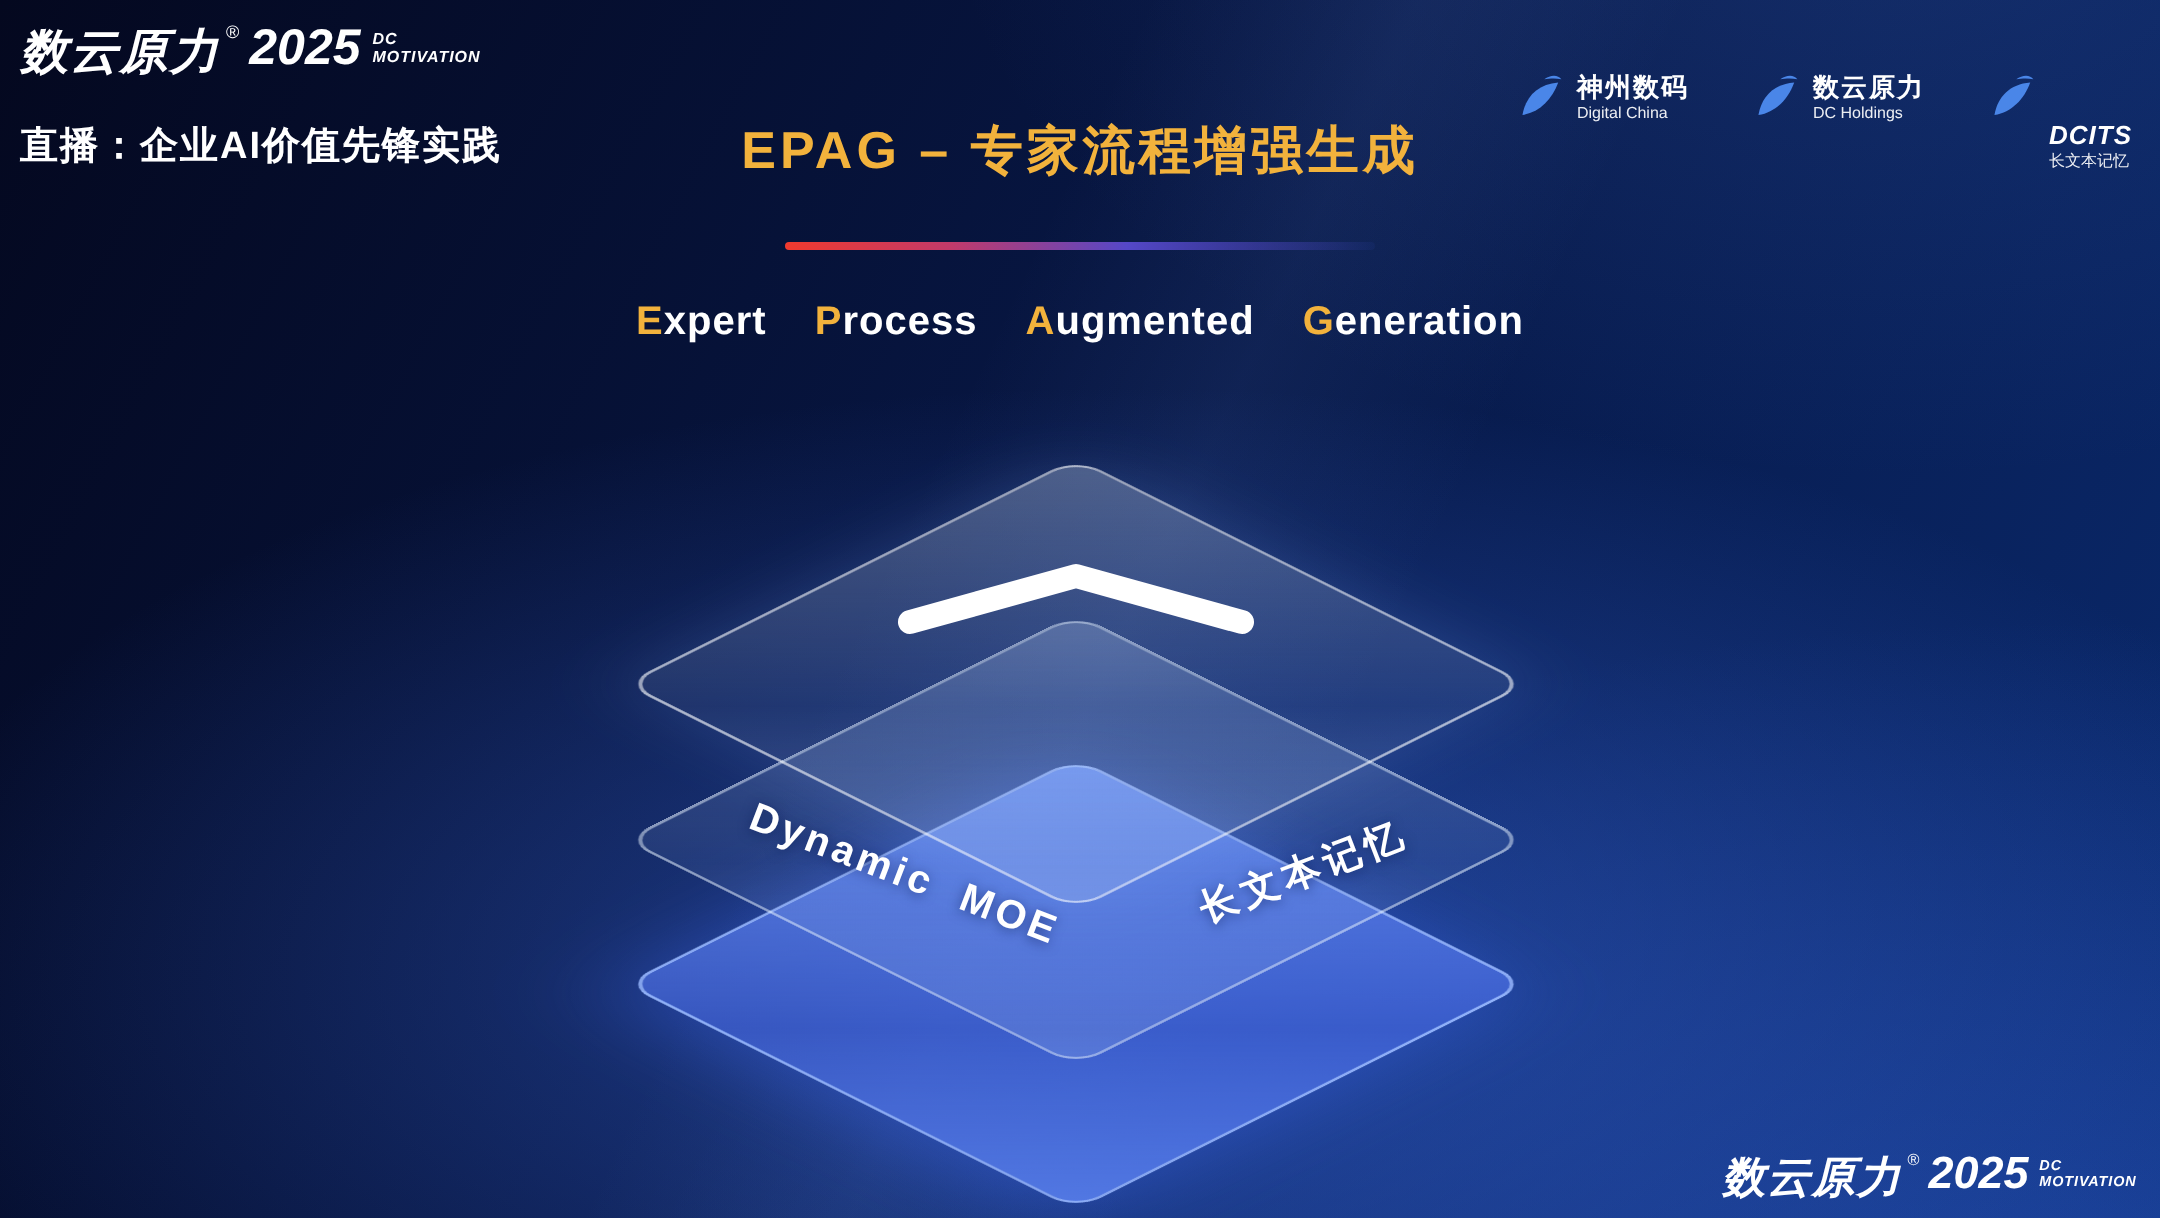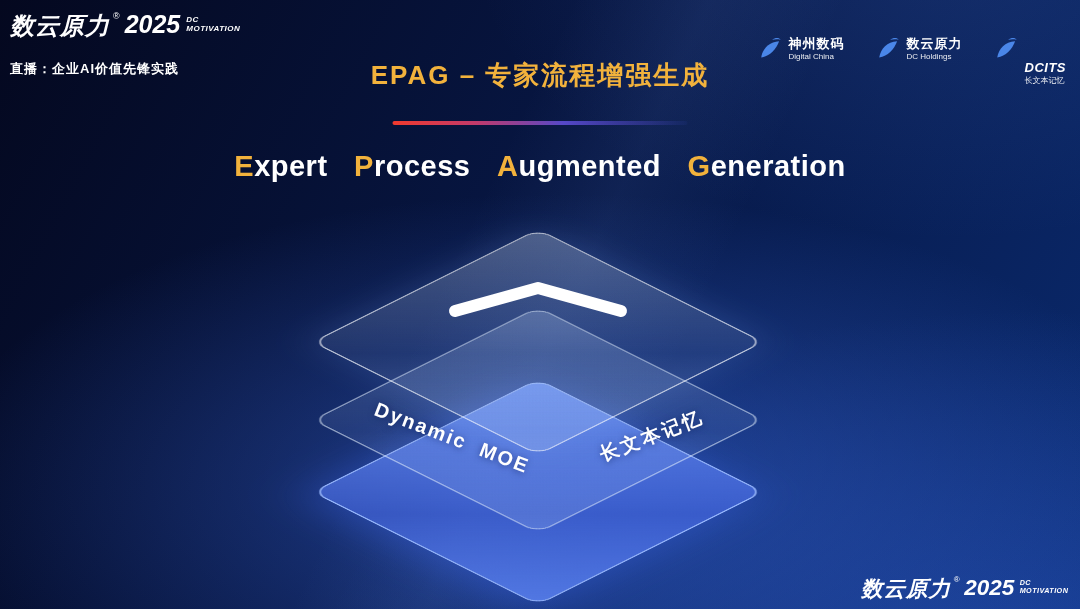--- a/index.html
+++ b/index.html
@@ -20,31 +20,31 @@
   
   .brand { display:flex; align-items:flex-start; gap:3px; }
   .brand--top { position:absolute; left:10px; top:10px; }
   .brand--bottom { position:absolute; right:12px; bottom:6px; transform:scale(0.9); transform-origin:bottom right; }
   .brand-name { font-size:24px; font-weight:800; letter-spacing:1px; font-style:italic; }
   .brand-reg { font-size:9px; margin-top:1px; }
   .brand-year { font-size:25px; font-weight:800; font-style:italic; margin-left:2px; }
   .brand-sub { display:flex; flex-direction:column; font-size:8px; font-weight:bold; font-style:italic;
     line-height:1.15; margin-top:5px; margin-left:3px; letter-spacing:0.5px; }
 
-  .live-label { position:absolute; left:10px; top:60px; font-size:13px; font-weight:bold; letter-spacing:1px; }
+  .live-label { position:absolute; left:10px; top:60px; font-size:19px; font-weight:bold; letter-spacing:1px; }
 
   .slide-title { position:absolute; left:50%; top:58px; transform:translateX(-50%);
     font-size:26px; font-weight:bold; color:#f2b23c; letter-spacing:2px; white-space:nowrap;text-align:right; }
 
   .divider { position:absolute; left:50%; top:121px; transform:translateX(-50%);
     width:295px; height:4px; border-radius:2px;
     background: linear-gradient(90deg, #f03a2e 0%, #c23a6a 28%, #5548c8 58%, rgba(40,70,180,0.10) 100%); }
 
   .subtitle { position:absolute; left:50%; top:150px; transform:translateX(-50%);
-    font-size:29px; font-weight:600; letter-spacing:0.5px; white-space:nowrap; }
+    font-size:20px; font-weight:600; letter-spacing:0.5px; white-space:nowrap; }
   .subtitle .word { margin:0 9px; }
   .subtitle .cap { color:#f2b23c; }
 
   
   .partners { position:absolute; right:14px; top:12px; display:flex; gap:28px; align-items:center; }
   .partner { display:flex; align-items:center; gap:6px; }
   .partner-text { display:flex; flex-direction:column; line-height:1.2; }
   .partner-name { font-size:13px; font-weight:bold; letter-spacing:1px; white-space:nowrap; }
   .partner--dcits .partner-name { font-style:italic; letter-spacing:0.5px;margin-top:48px; }
   .partner-sub { font-size:8px; opacity:0.92; white-space:nowrap; }

